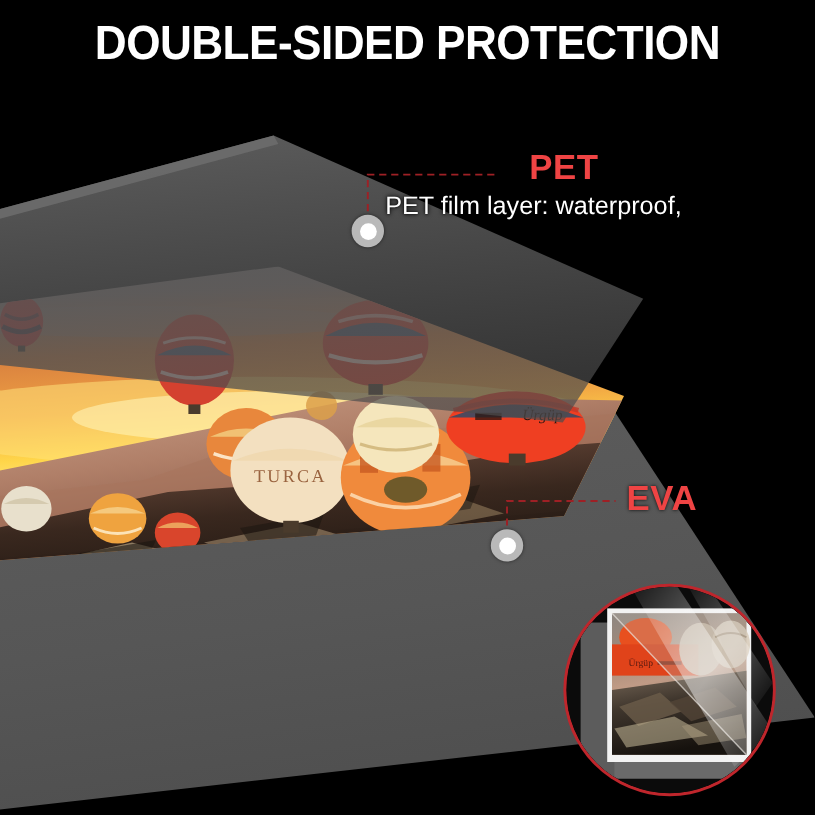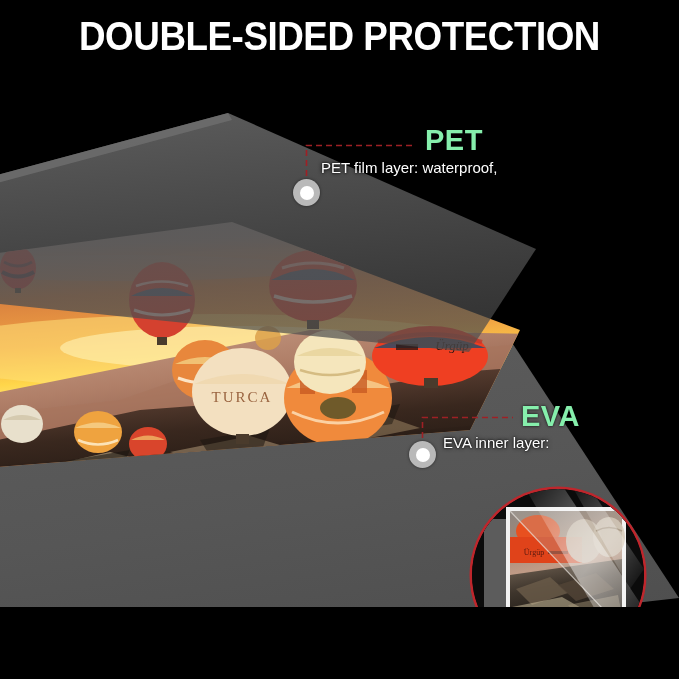--- a/index.html
+++ b/index.html
@@ -3,21 +3,21 @@
 <meta charset="utf-8">
 <title>Double-Sided Protection</title>
 <style>
   html,body{margin:0;padding:0;background:#000;}
   body{
     font-family:"Liberation Sans","DejaVu Sans",sans-serif;
     -webkit-font-smoothing:antialiased;
   }
   #stage{
     position:relative;
-    width:679px;height:607px;
+    width:679px;height:679px;
     background:#000000;
     overflow:hidden;
   }
 
   
   #title{
     position:absolute;
     left:0;top:14px;width:679px;
     text-align:center;
     color:#ffffff;
@@ -31,39 +31,40 @@
   }
 
   
   #product{
     position:absolute;left:0;top:0;width:679px;height:679px;
   }
 
   
   .callout{position:absolute;}
   .callout-title{
-    color:#86efac;
+    color:#ef4444;
     font-size:29px;
     font-weight:700;
     letter-spacing:0.5px;
     line-height:1;
     white-space:nowrap;
     text-shadow:0 0 3px rgba(0,0,0,.9);
+    margin-left:16px;
   }
   .callout-body{
     color:#ffffff;
-    font-size:15px;
+    font-size:21px;
     font-weight:400;
     line-height:1.22;
     white-space:nowrap;
     text-shadow:0 0 4px rgba(0,0,0,.95), 0 0 2px rgba(0,0,0,.9);
   }
   #pet-callout{left:425px;top:126px;}
   #pet-callout .callout-body{position:absolute;left:-104px;top:33px;}
-  #eva-callout{left:521px;top:402px;}
+  #eva-callout{left:506px;top:402px;}
   #eva-callout .callout-body{position:absolute;left:-78px;top:32px;}
 
   
   .marker{
     position:absolute;
     width:27px;height:27px;
     border-radius:50%;
     background:#b9b9b9;
     box-shadow:0 0 3px rgba(0,0,0,.55);
     display:flex;align-items:center;justify-content:center;
@@ -270,21 +271,20 @@
   <div class="callout" id="pet-callout">
     <div class="callout-title">PET</div>
     <div class="callout-body">
       <div>PET film layer: waterproof,</div>
     </div>
   </div>
 
   <div class="callout" id="eva-callout">
     <div class="callout-title">EVA</div>
     <div class="callout-body">
-      <div>EVA inner layer:</div>
     </div>
   </div>
 
   <div id="inset">
     <svg viewBox="0 0 172 172" width="172" height="172">
       <defs>
         <linearGradient id="insetSky" x1="0" y1="0" x2="0.2" y2="1">
           <stop offset="0%" stop-color="#8d8681"></stop>
           <stop offset="28%" stop-color="#a08878"></stop>
           <stop offset="52%" stop-color="#c09b86"></stop>

